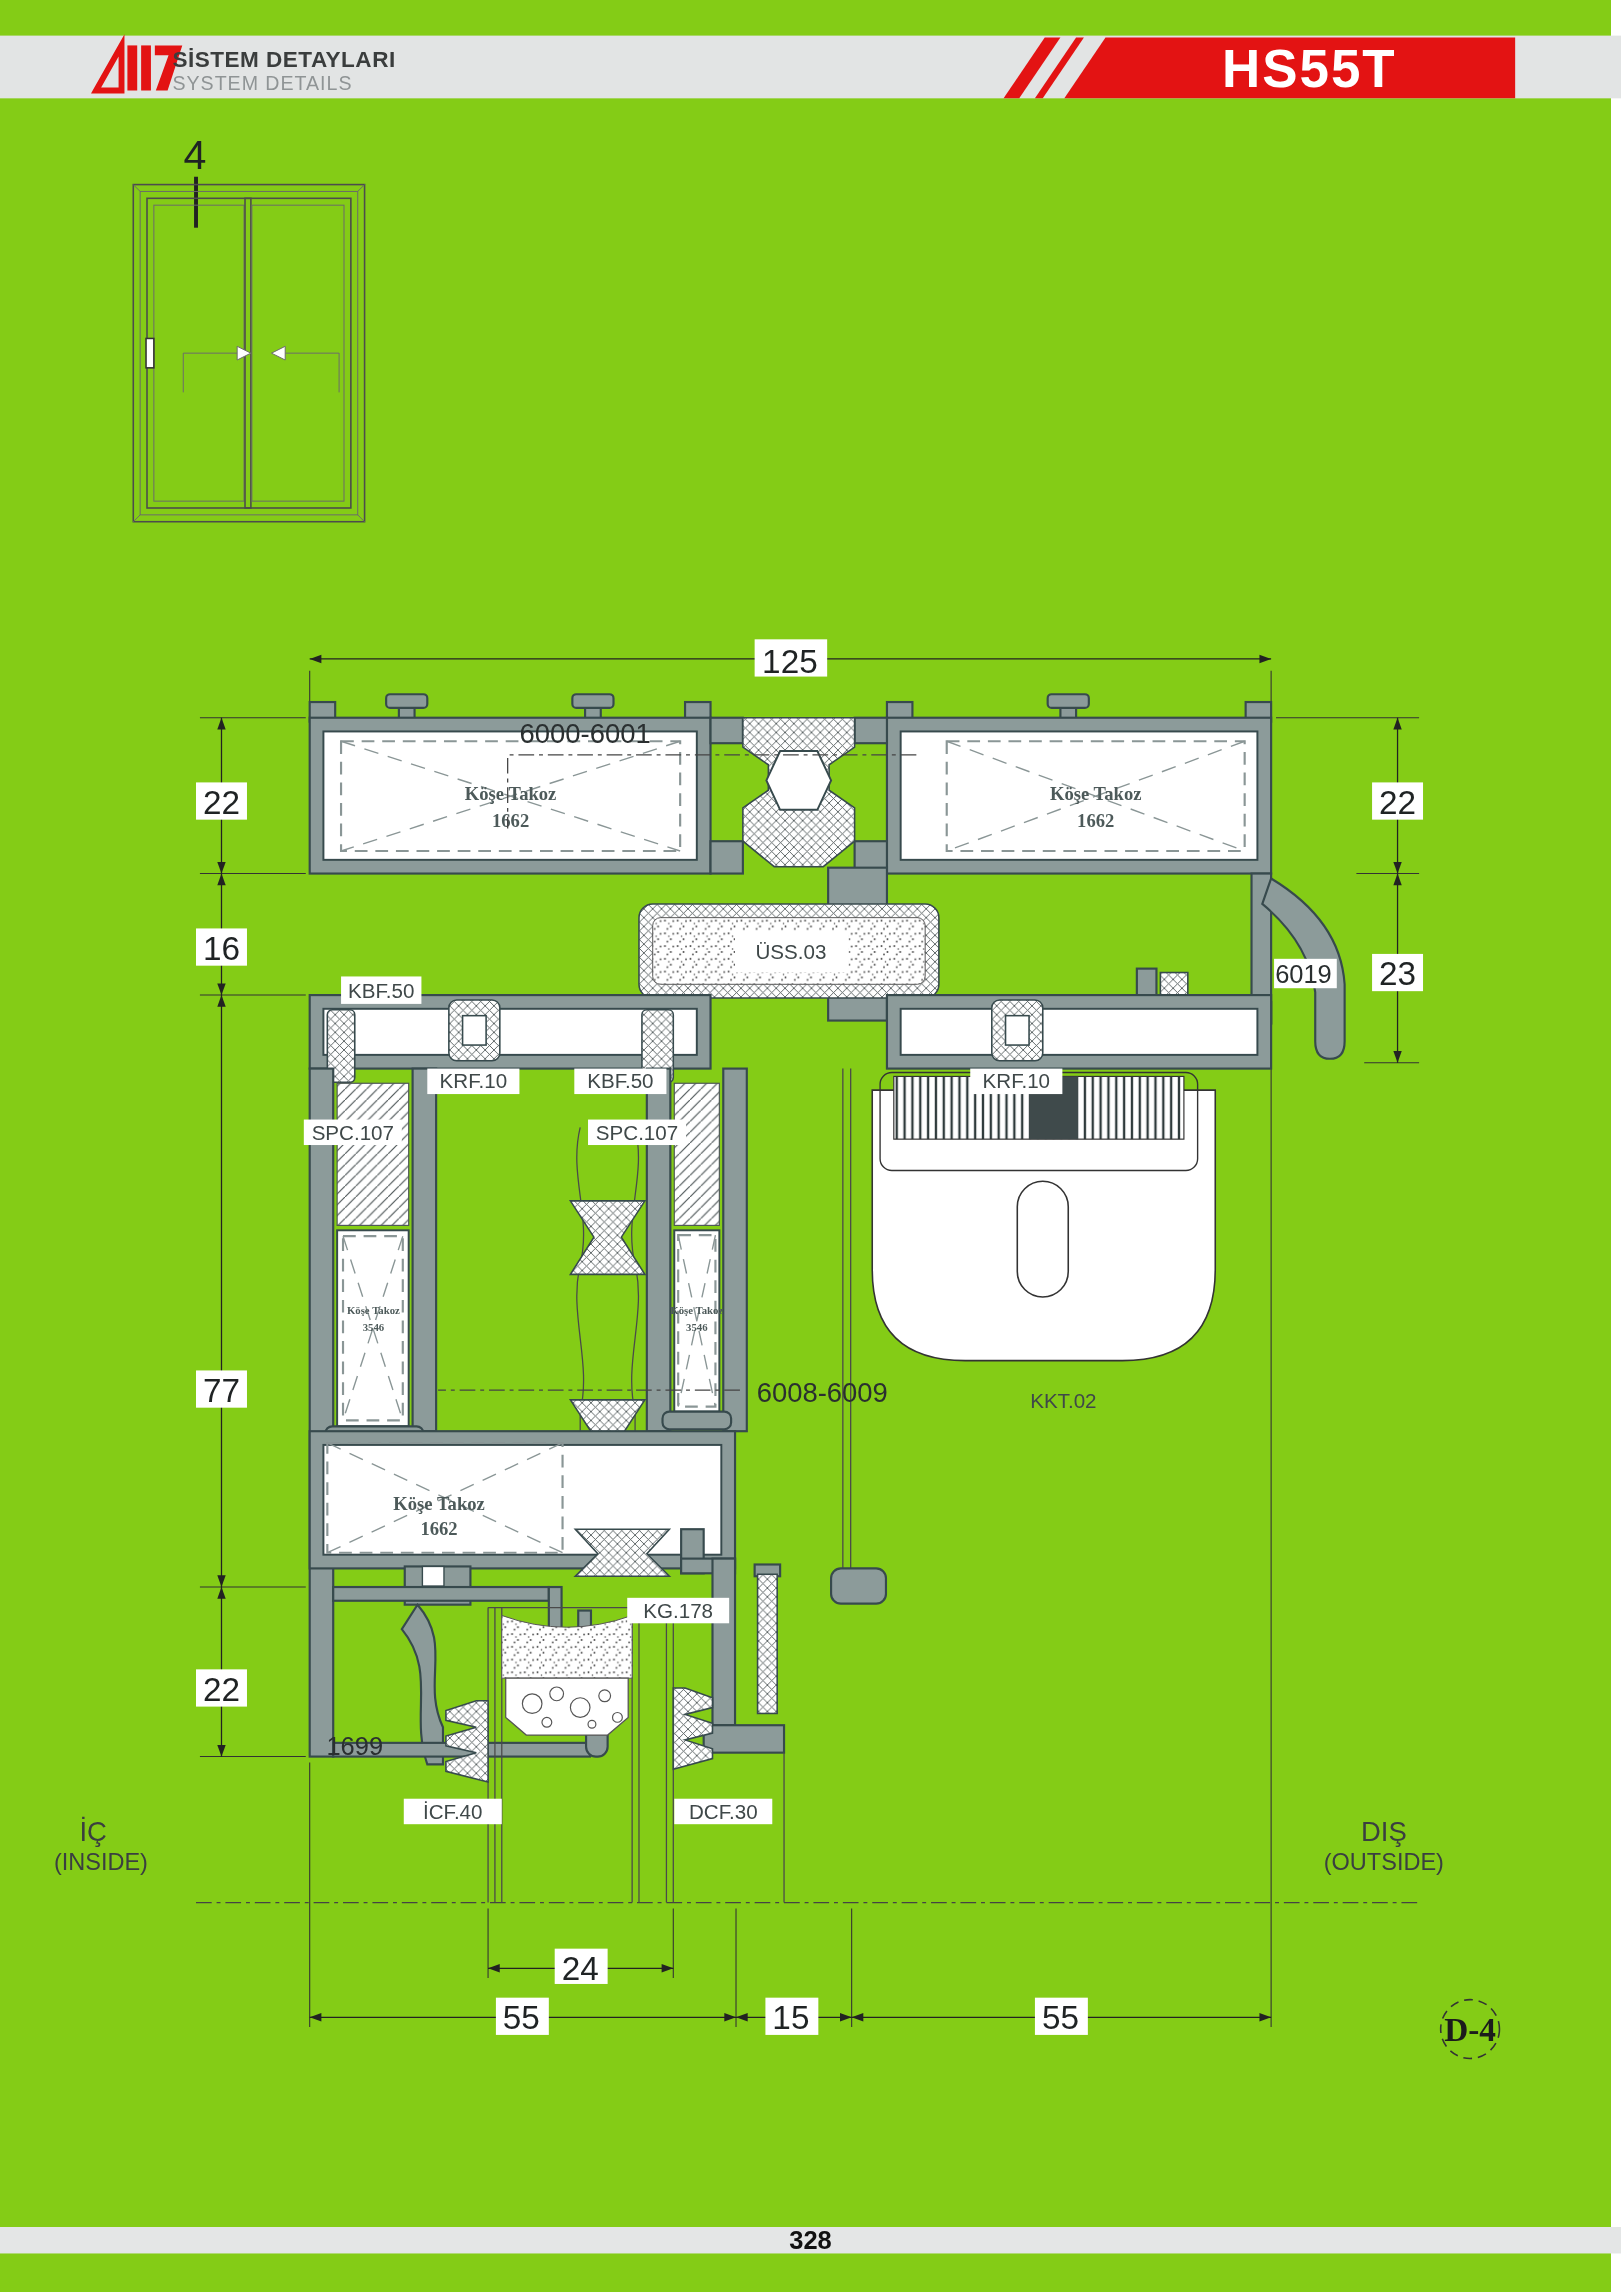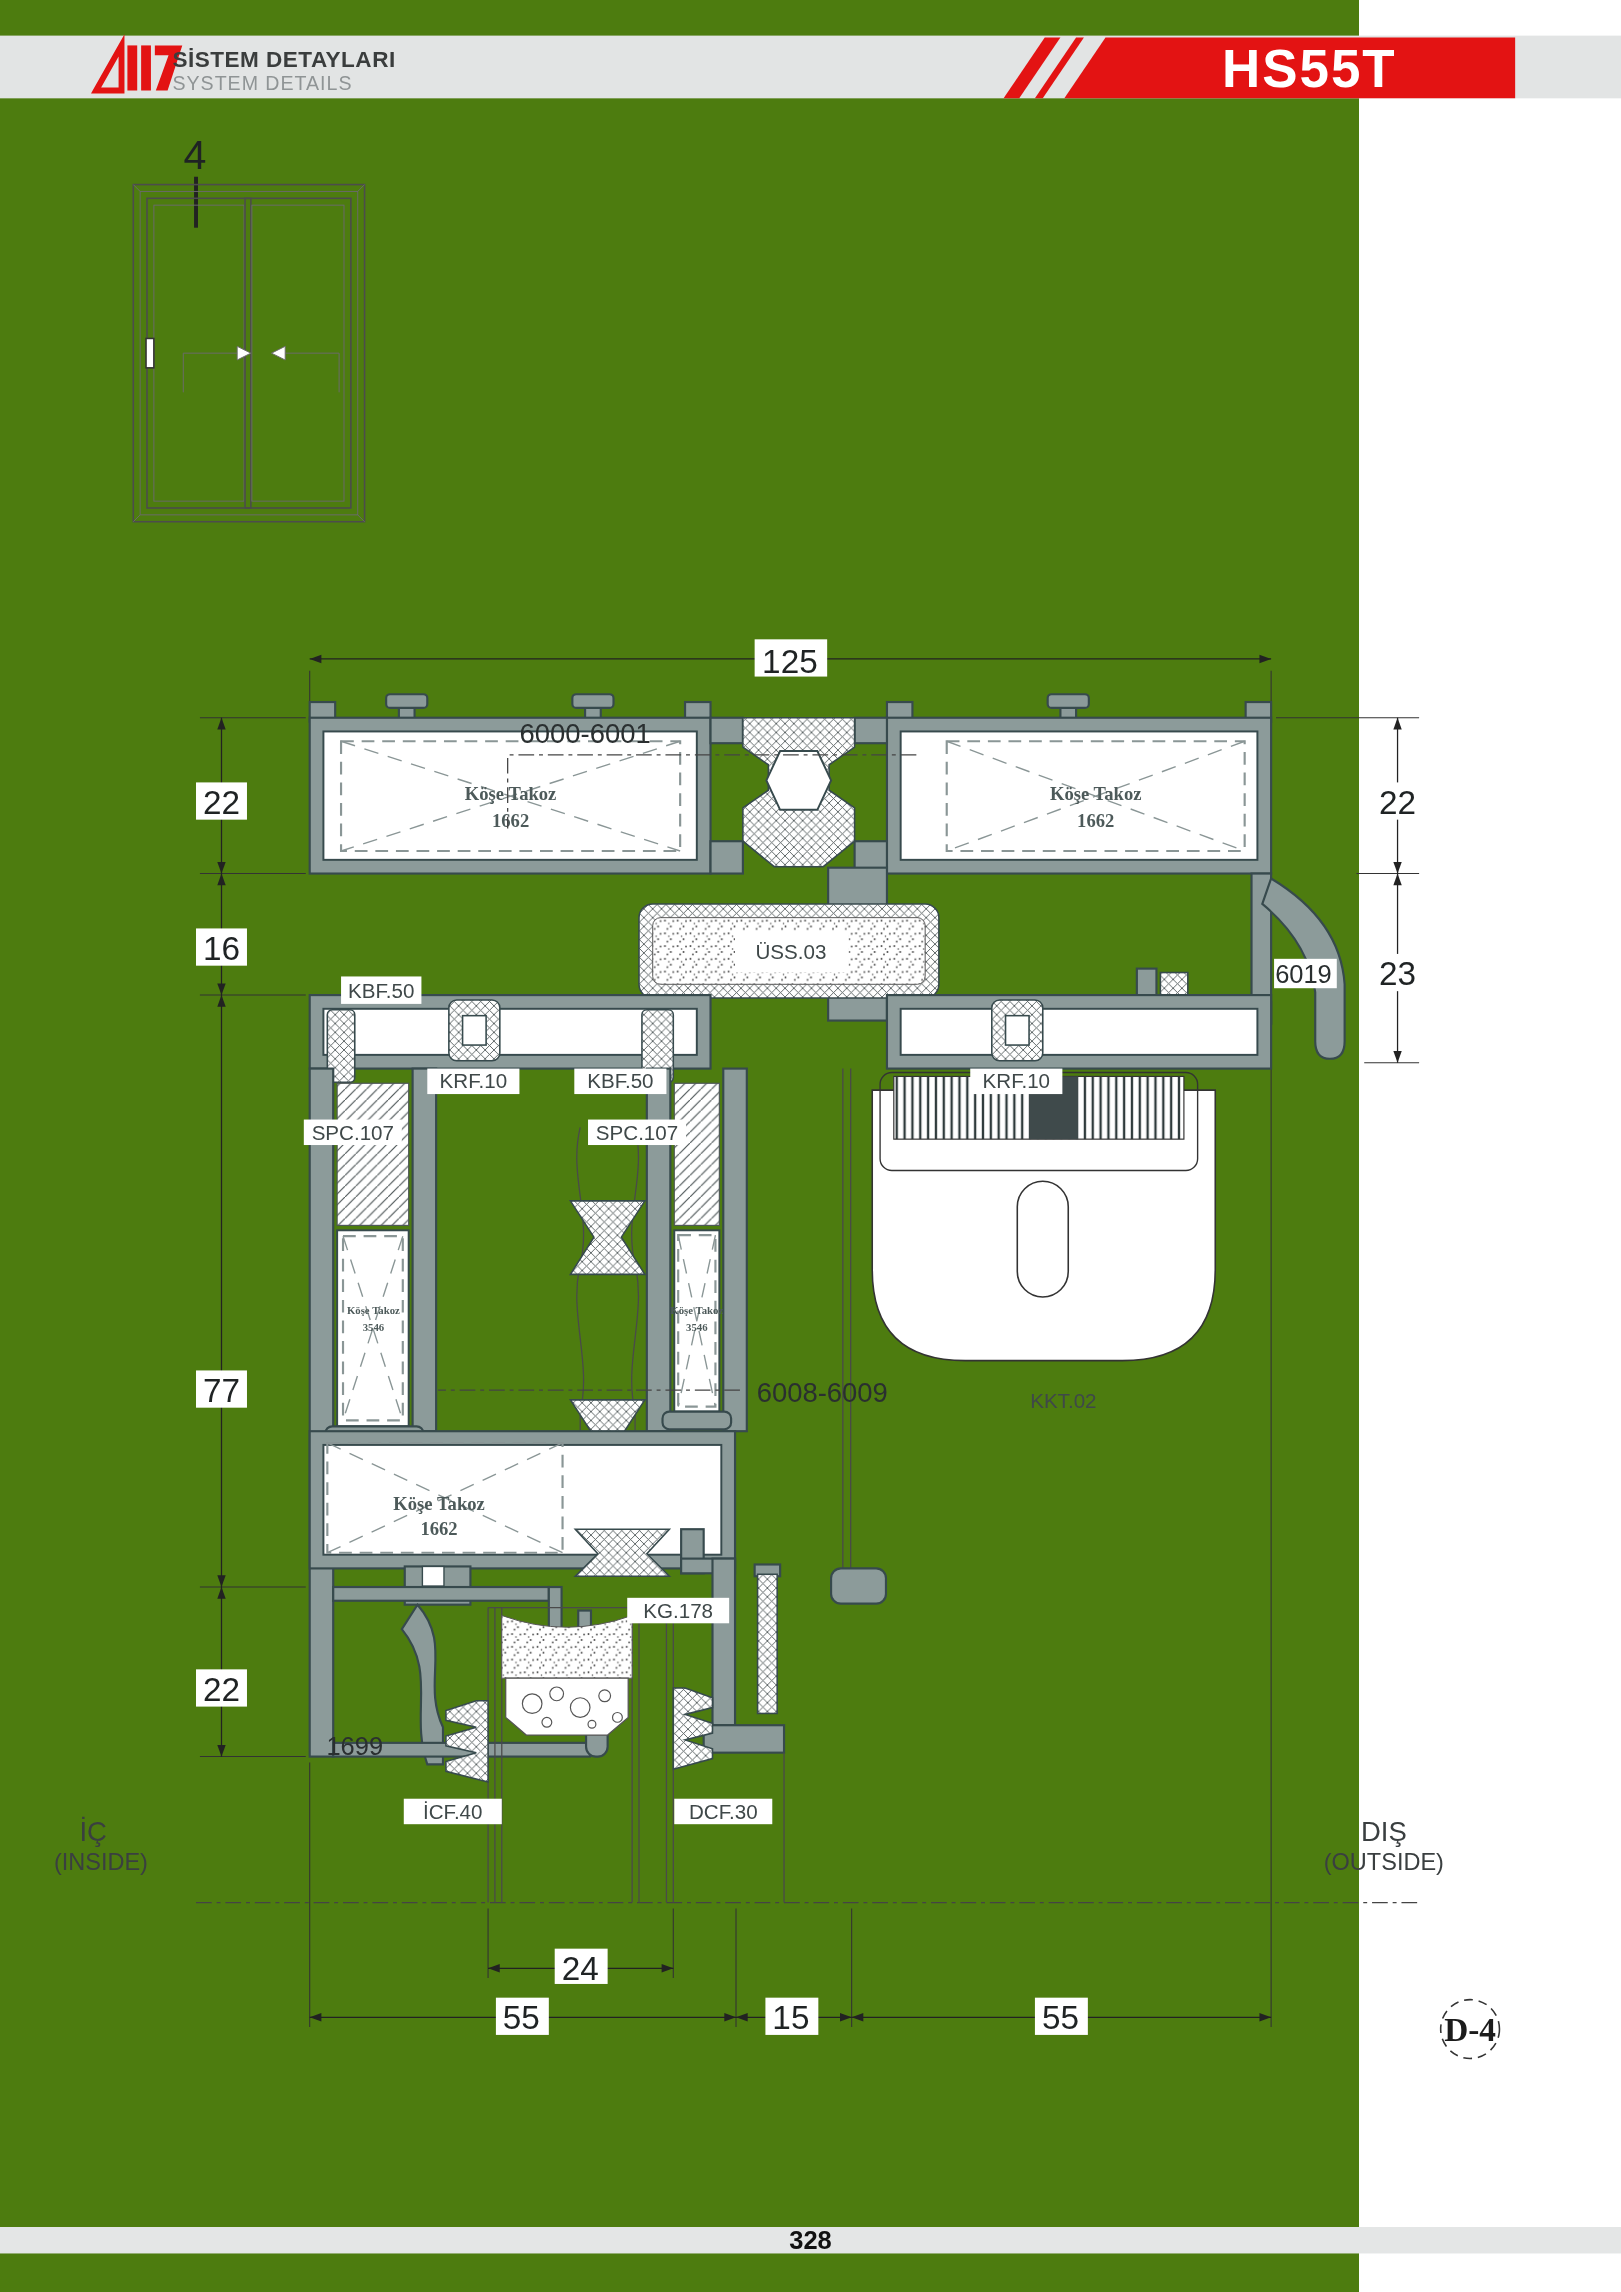--- a/index.html
+++ b/index.html
@@ -1,16 +1,16 @@
 <!DOCTYPE html>
 <html><head>
 <meta charset="utf-8">
 <style>
   html,body{margin:0;padding:0;background:#fff;}
-  .page{position:relative;width:1359px;height:2293px;background:#4d7c0f;font-family:"Liberation Sans",sans-serif;}
+  .page{position:relative;width:1611px;height:2293px;background:#84cc16;font-family:"Liberation Sans",sans-serif;}
   svg{display:block;}
   
   .pf{fill:#8c9b9a;stroke:#374a4d;stroke-width:2.2;}
   .cav{fill:#fff;stroke:#374a4d;stroke-width:2;}
   .xh{fill:url(#xh);stroke:#374a4d;stroke-width:1.6;}
   .dh{fill:url(#dh);stroke:#4e5758;stroke-width:1.2;}
   .stp{fill:url(#st);stroke:#555;stroke-width:1;}
   .dl{stroke:#222;stroke-width:1.3;fill:none;}
   .ext{stroke:#333;stroke-width:1.1;fill:none;}
   .thin{stroke:#4a4a4a;stroke-width:1.3;fill:none;}

